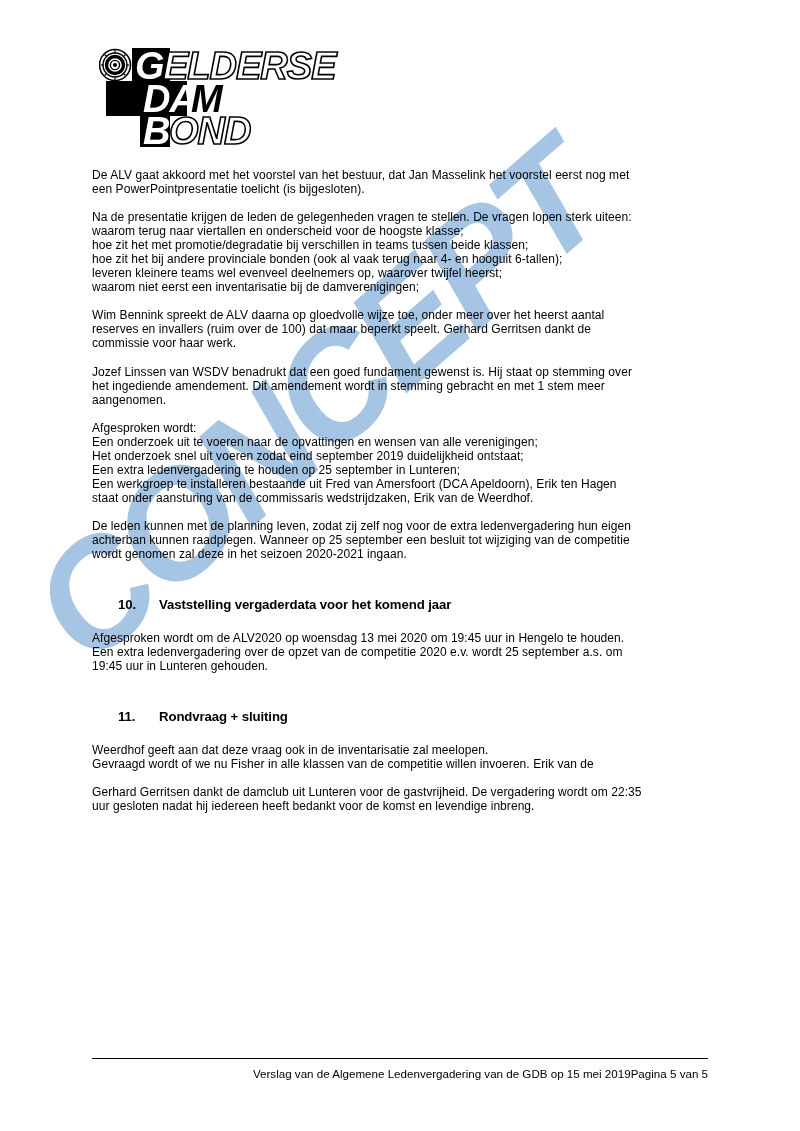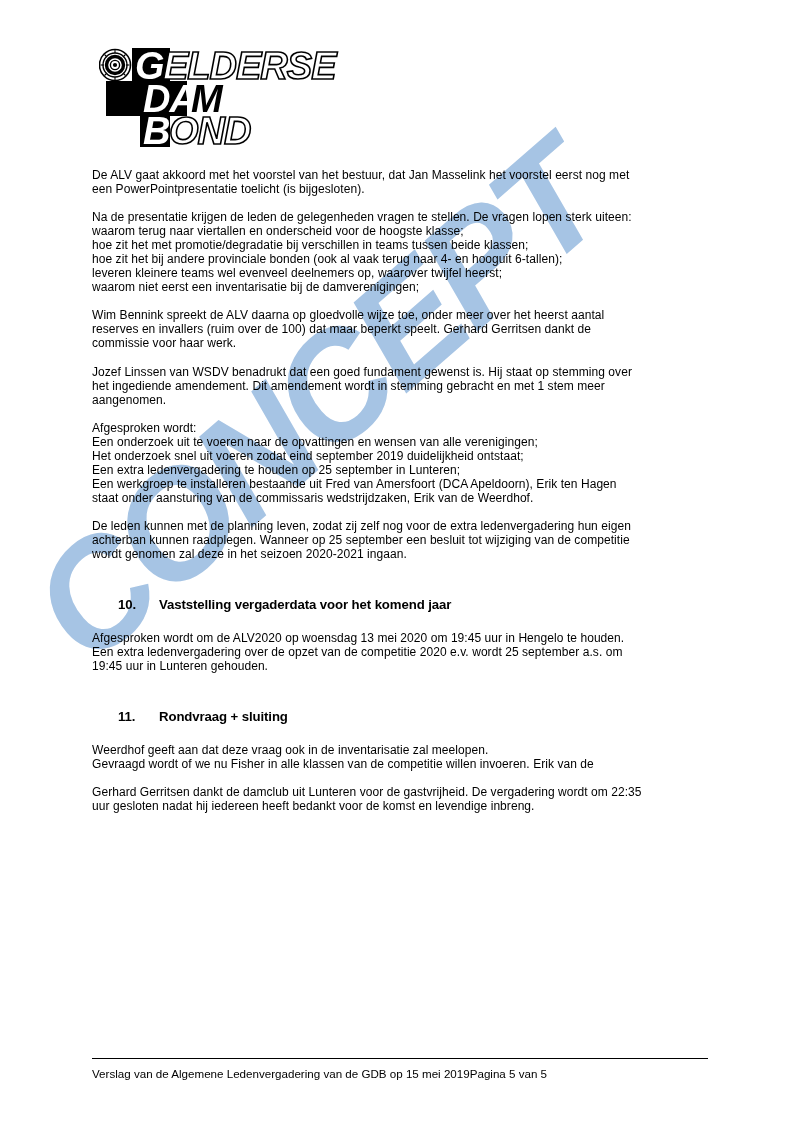--- a/index.html
+++ b/index.html
@@ -95,21 +95,21 @@
     width: 616px;
     z-index: 1;
   }
   .footer-rule {
     border-top: 1.1px solid #000000;
     width: 100%;
     height: 0;
   }
   .footer-row {
     display: flex;
-    justify-content: flex-start;
+    justify-content: flex-end;
     align-items: baseline;
     padding-top: 8px;
     font-size: 11.6px;
     line-height: 14px;
     color: #000000;
   }
 </style>
 </head>
 <body>
 

